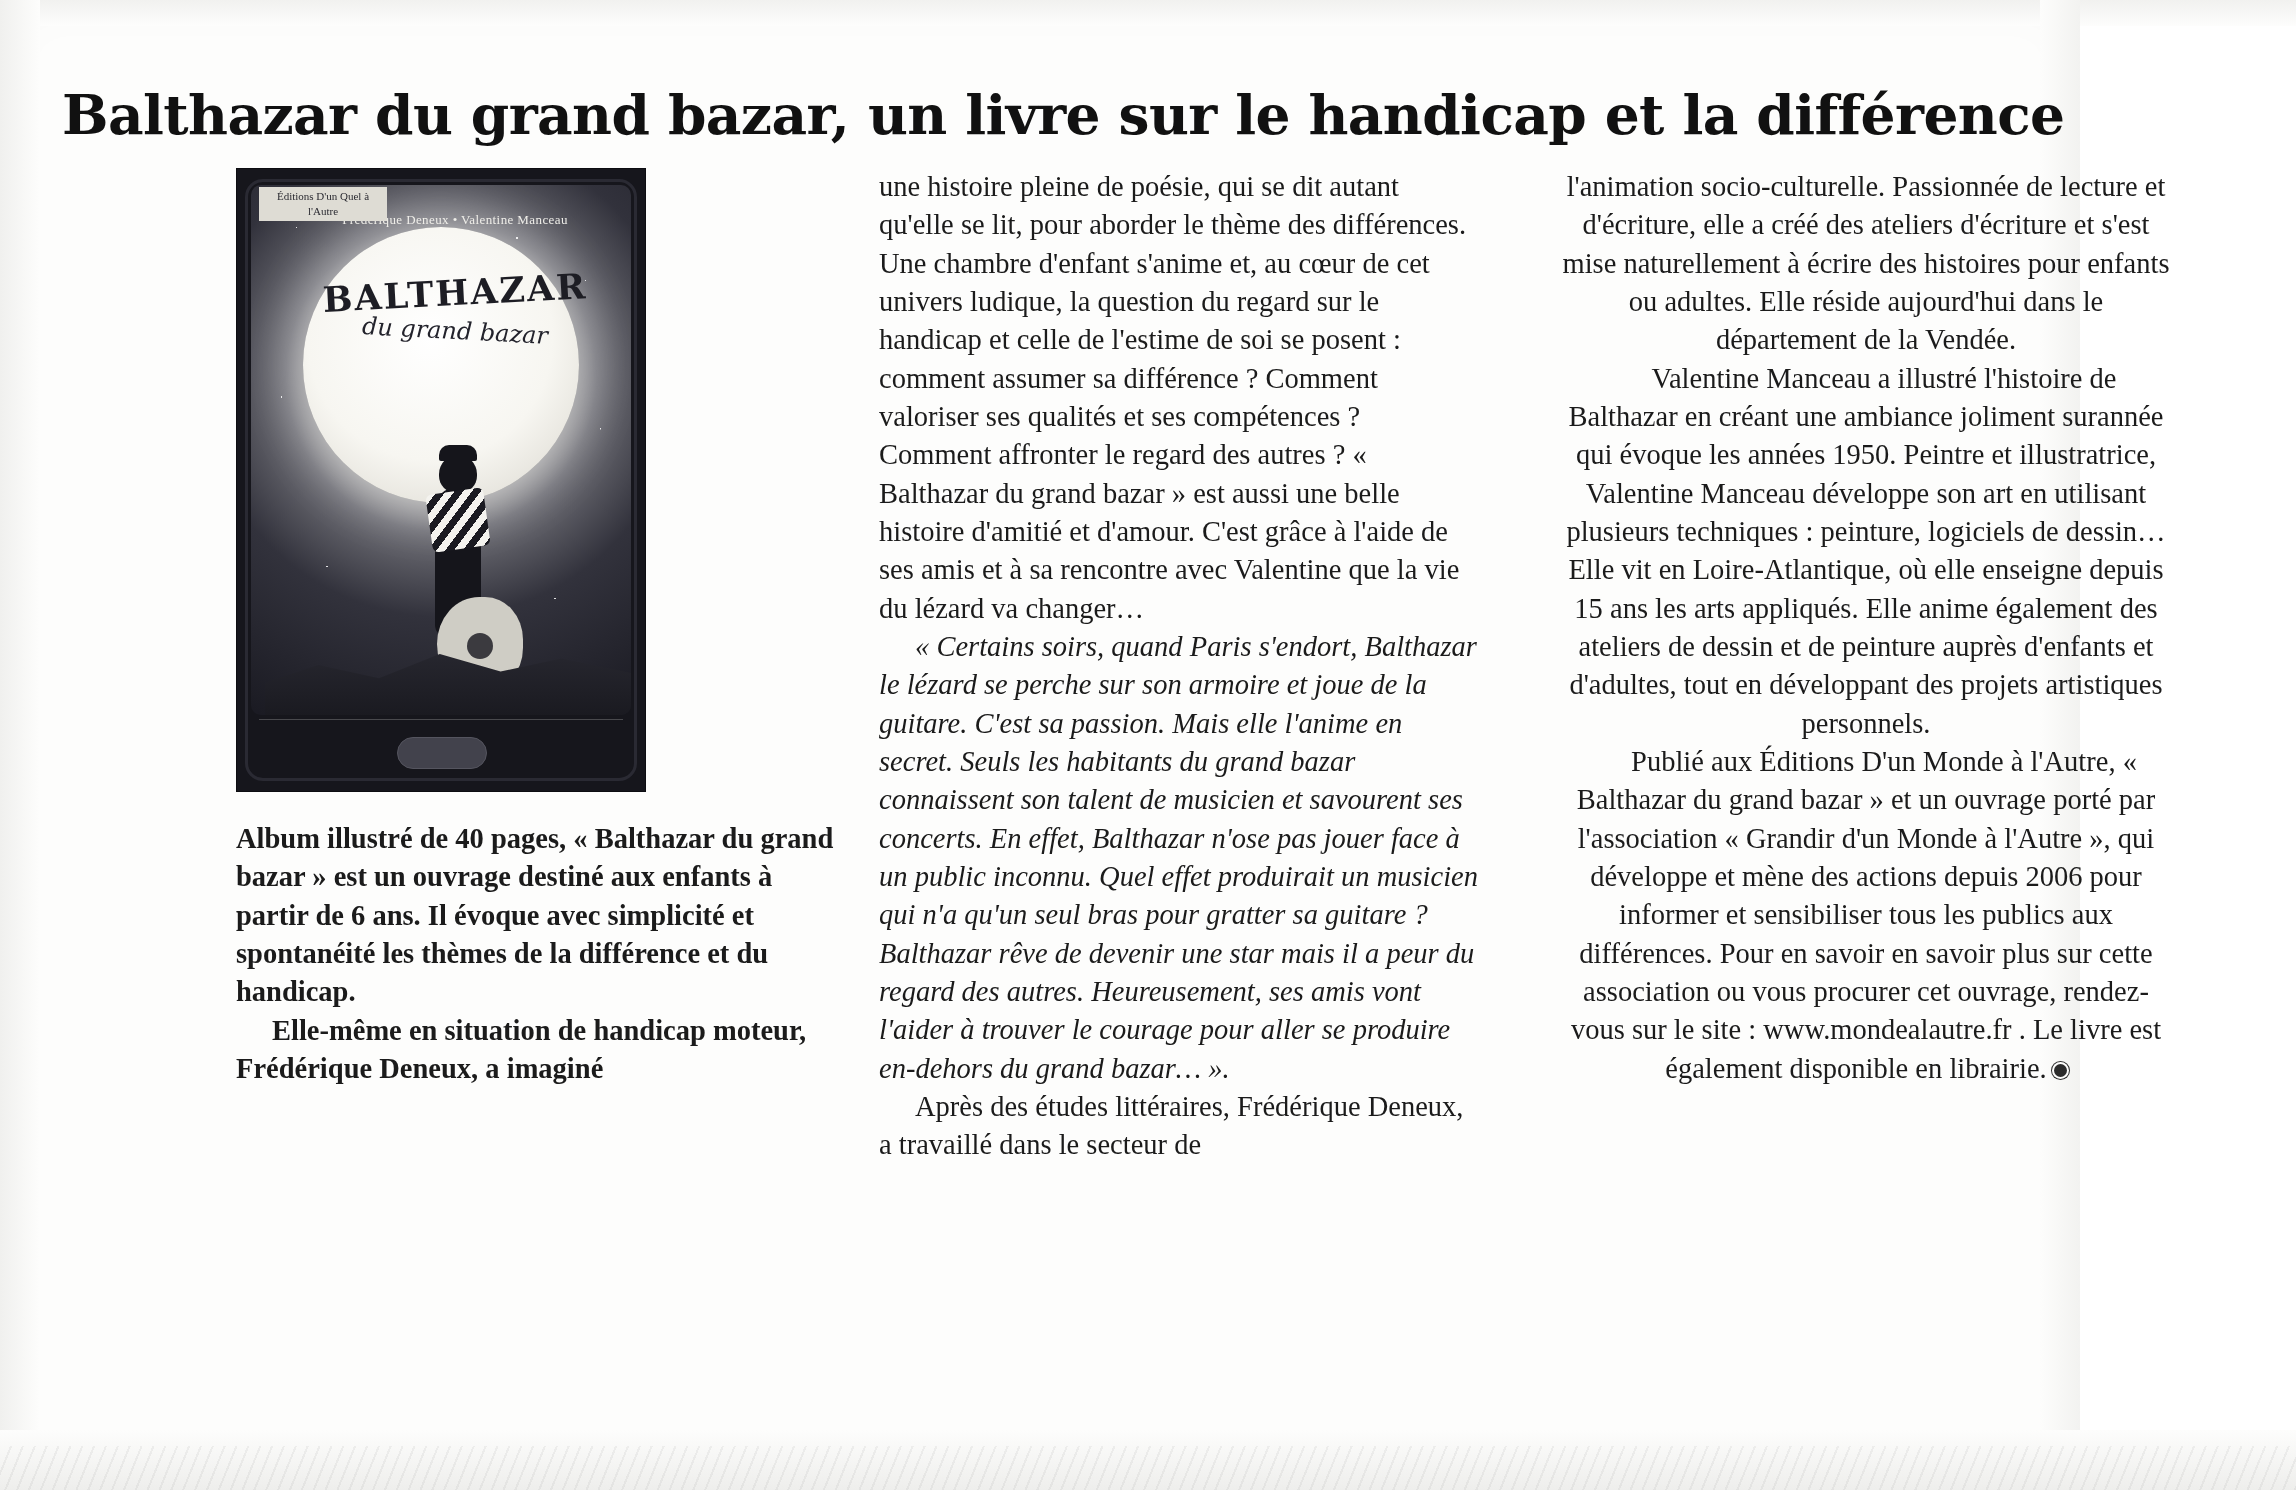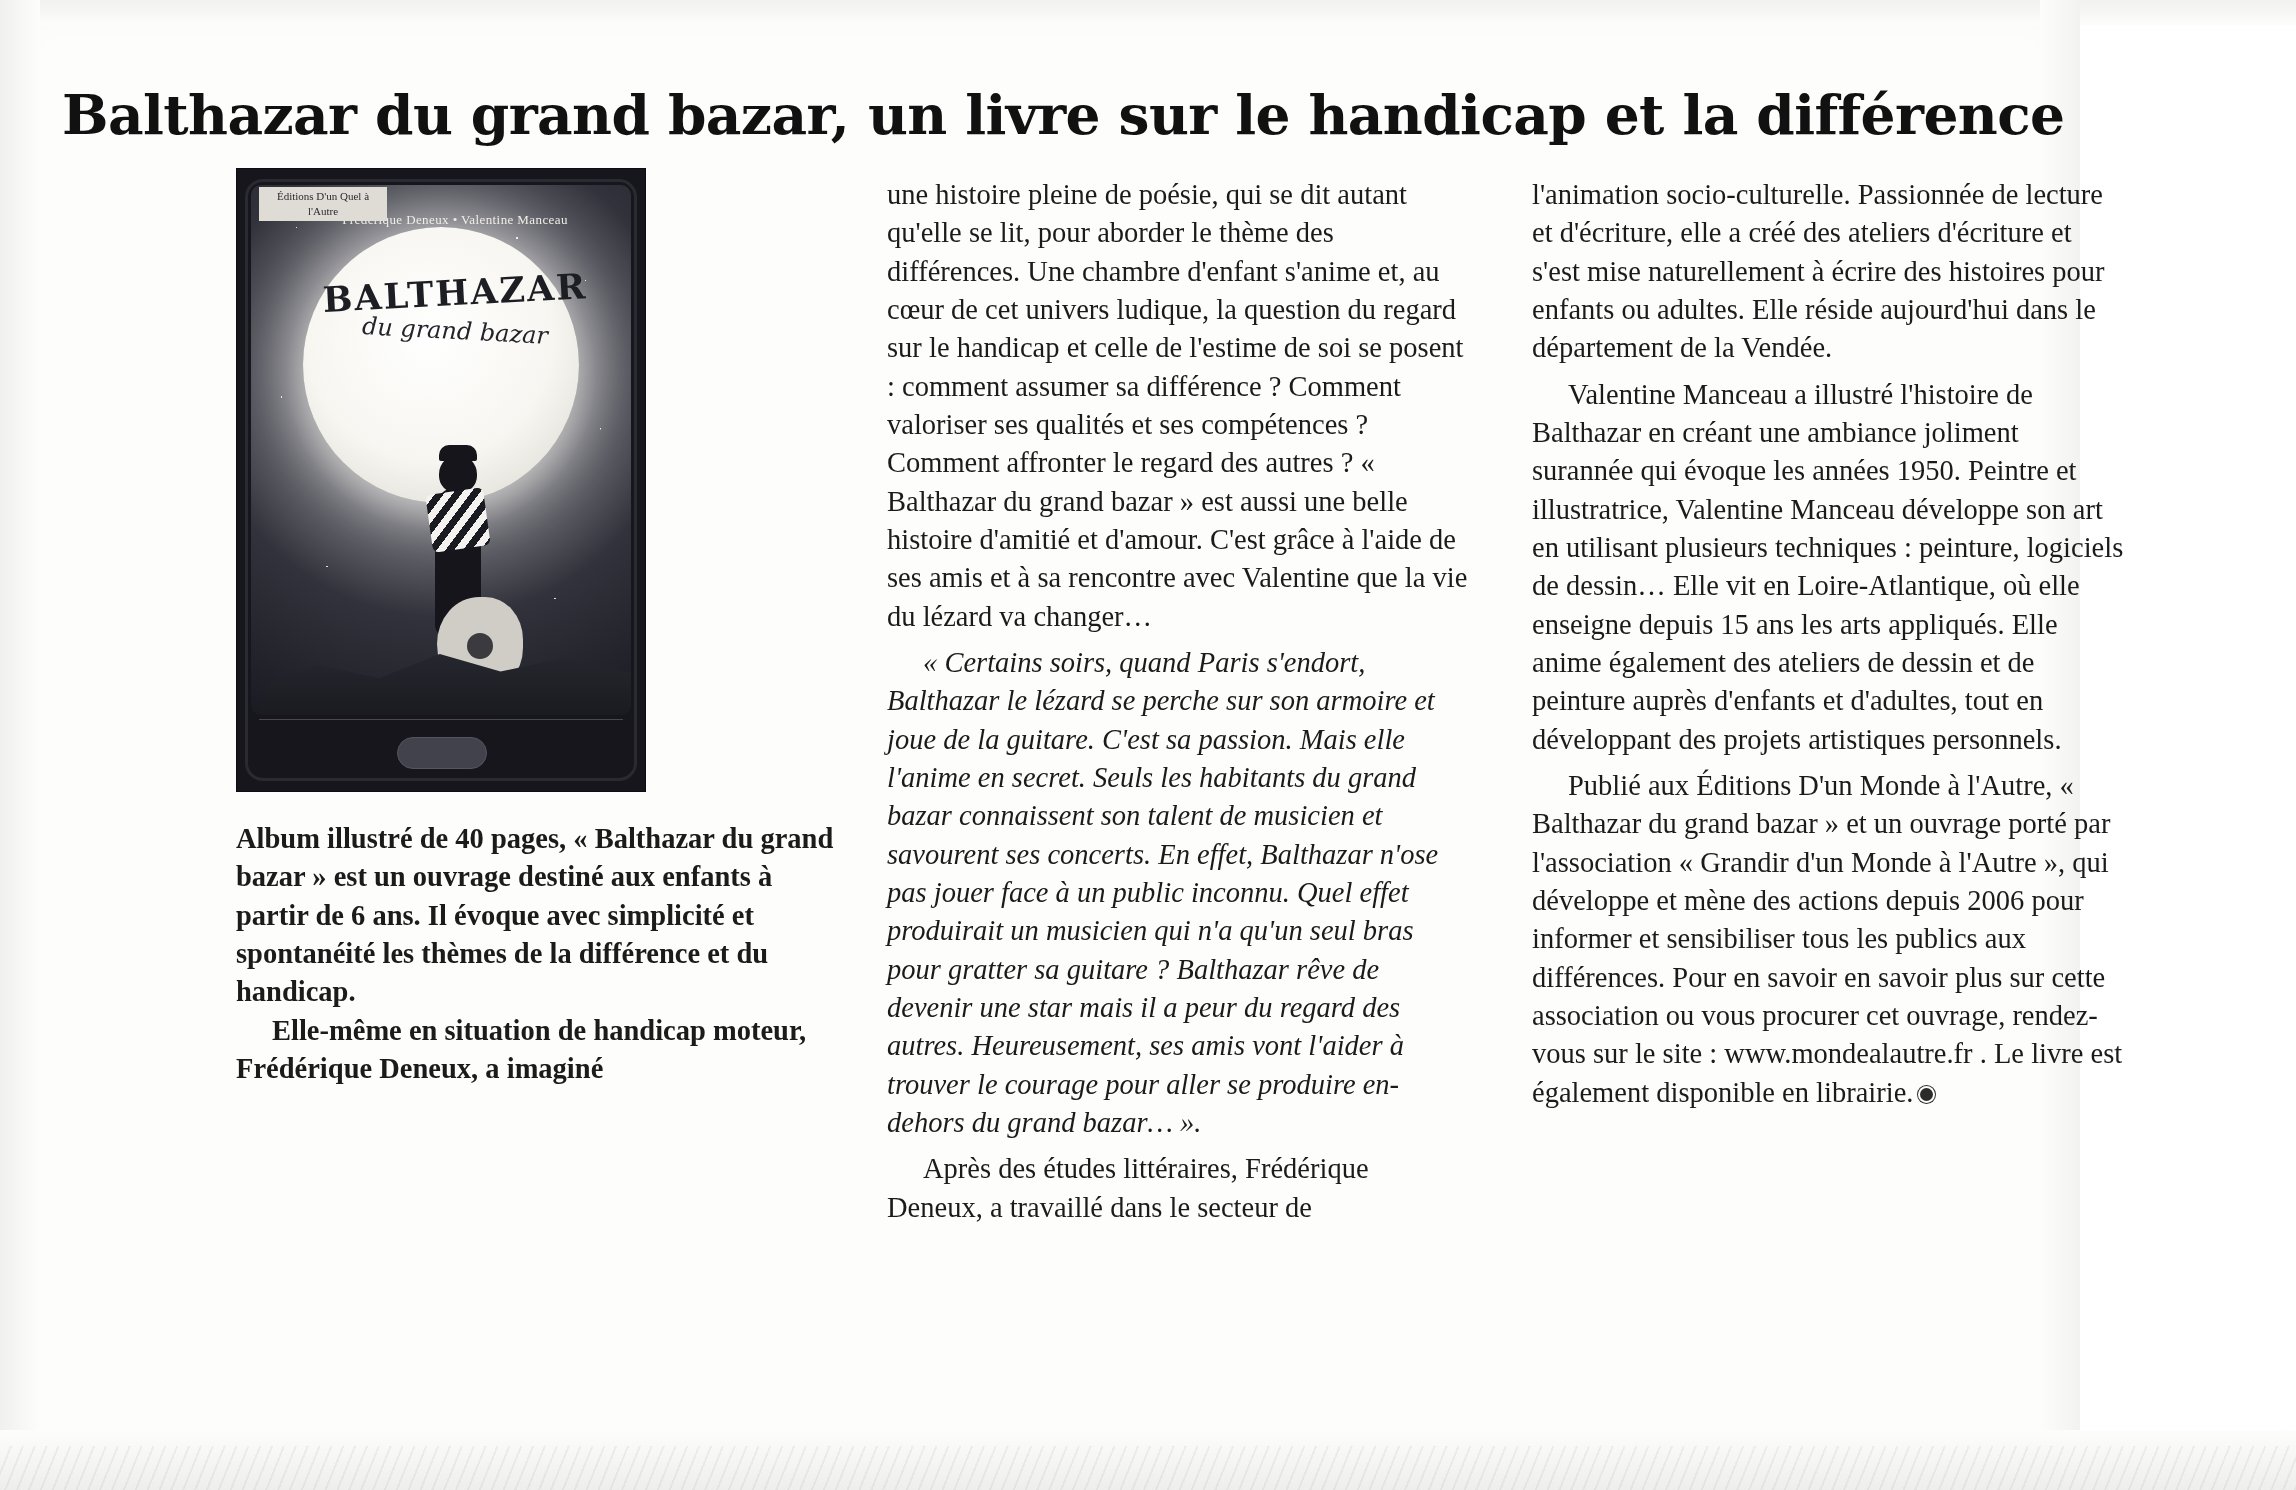--- a/index.html
+++ b/index.html
@@ -97,24 +97,24 @@
     position: absolute;
     top: 0;
     width: 595px;
     font-size: 28.5px;
     line-height: 1.345;
     text-align: left;
     color: #1b1b1b;
   }
   .col1 { left: 0px; width: 600px; }
   .col2 { left: 643px; width: 600px; }
-  .col3 { left: 1288px; width: 610px; }
+  .col3 { left: 1325px; width: 610px; text-align: center; }
 
   .col p {
-    margin: 8px;
+    margin: 0;
     text-indent: 0;
   }
   .col p.indent {
     text-indent: 36px;
   }
   .col p.ital {
     font-style: italic;
   }
 
   

